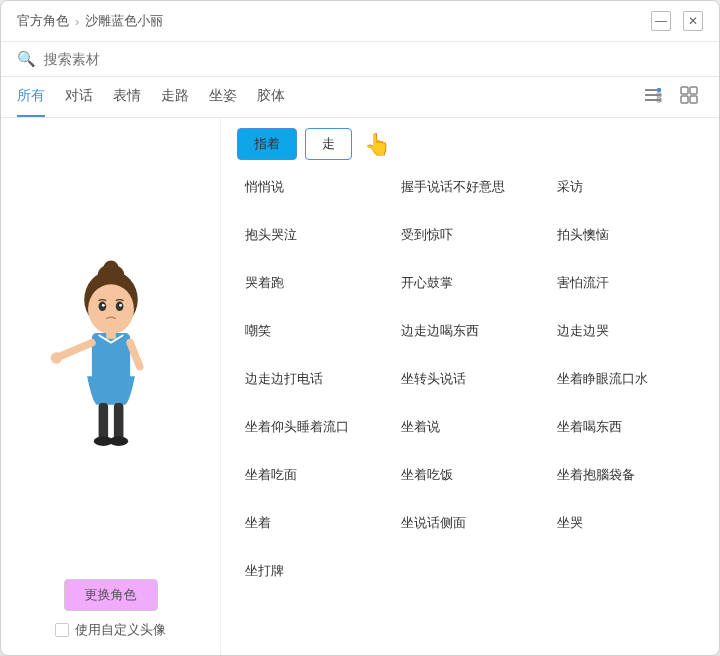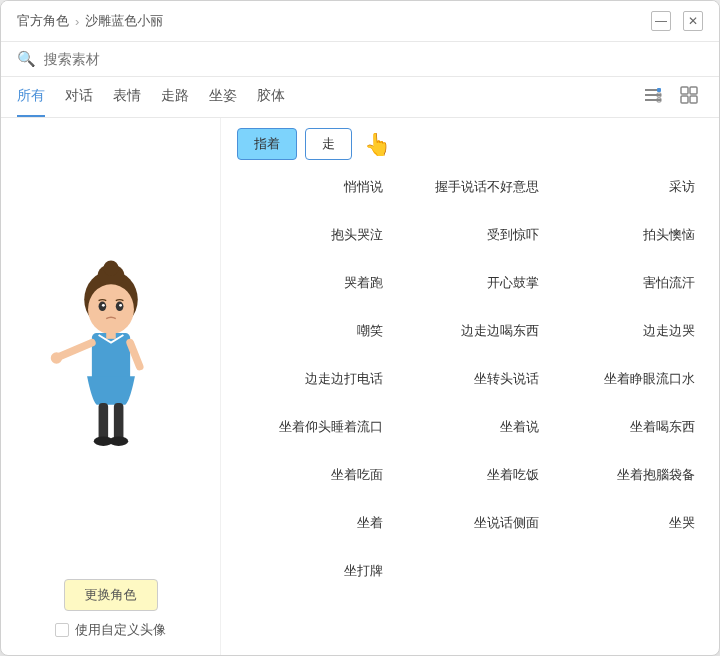--- a/index.html
+++ b/index.html
@@ -134,21 +134,21 @@
       align-items: center;
       justify-content: center;
       min-height: 300px;
     }
     .character-svg {
       width: 150px;
       height: 220px;
     }
     .change-char-btn {
       border: 1px solid #ccc;
-      background: #fef9c3;
+      background: #f0abfc;
       border-radius: 4px;
       padding: 6px 20px;
       font-size: 13px;
       color: #555;
       cursor: pointer;
       margin-bottom: 10px;
       white-space: nowrap;
     }
     .custom-avatar {
       display: flex;
@@ -180,21 +180,21 @@
       background: #ccc;
       border-radius: 3px;
     }
     .actions-grid {
       display: grid;
       grid-template-columns: 1fr 1fr 1fr;
       gap: 2px;
     }
     .action-item {
       padding: 14px 8px;
-      text-align: right;
+      text-align: left;
       font-size: 13px;
       color: #333;
       cursor: pointer;
       border-radius: 4px;
       white-space: nowrap;
     }
     .filter-row {
       grid-column: 1 / -1;
       display: flex;
       gap: 8px;
@@ -203,21 +203,21 @@
     .filter-chip {
       padding: 6px 16px;
       border: 1px solid #4a90d9;
       border-radius: 4px;
       font-size: 13px;
       color: #333;
       background: #fff;
       cursor: pointer;
     }
     .filter-chip.active {
-      background: #7dd3fc;
+      background: #0ea5e9;
       border-color: #4a90d9;
     }
   </style>
 </head>
 <body>
 
 <div class="window">
 
   <div class="title-bar">
     <div class="breadcrumb">

